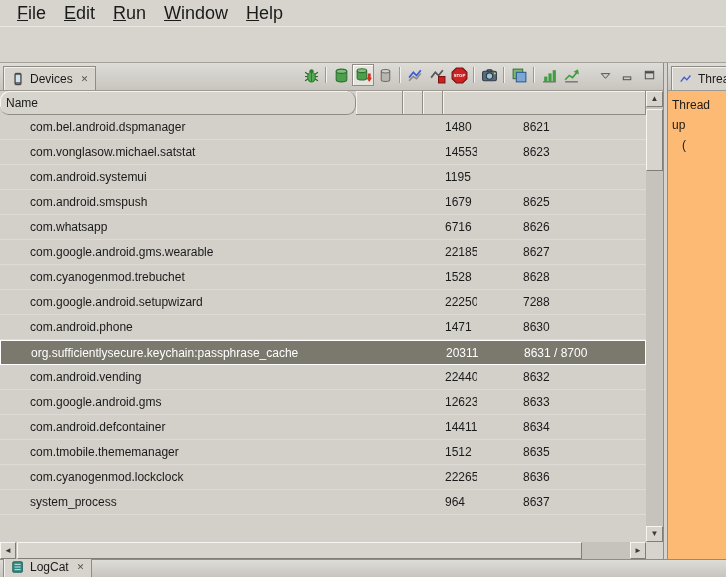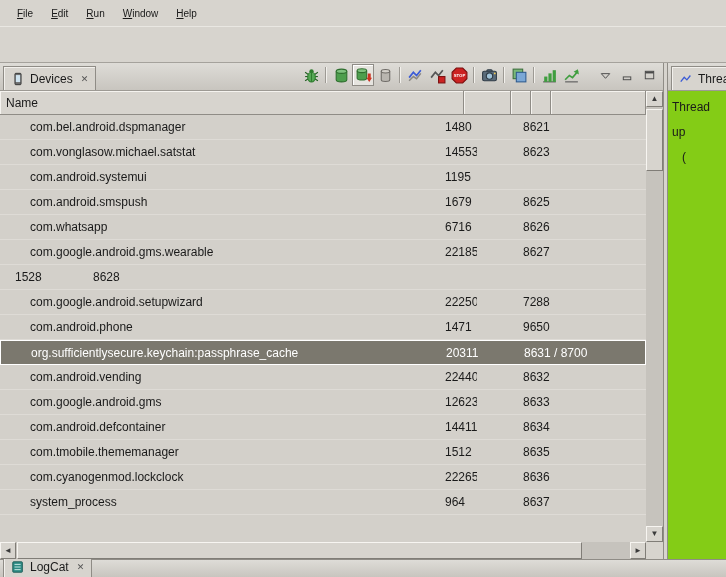--- a/index.html
+++ b/index.html
@@ -7,21 +7,21 @@
   body {
     font-family: "Liberation Sans", sans-serif;
     font-size: 12px;
     color:#1a1a1a;
     background:#d7d4ce;
   }
   .window { width:726px; height:577px; display:flex; flex-direction:column; background:#d7d4ce; }
 
   
   .menubar { height:26px; display:flex; align-items:center; padding-left:8px; flex:0 0 auto; }
-  .menu-item { padding:3px 9px; font-size:10px; cursor:default; }
+  .menu-item { padding:3px 9px; font-size:18px; cursor:default; }
   .menu-item u { text-decoration:underline; }
 
   
   .toolbar-strip { height:37px; flex:0 0 auto; border-bottom:1px solid #a5a29c; box-shadow: inset 0 1px 0 #e9e7e2; }
 
   
   .main { flex:1 1 auto; display:flex; min-height:0; }
   .devices-panel { width:664px; flex:0 0 auto; display:flex; flex-direction:column; border-right:1px solid #8f8c86; min-height:0; }
   .sash { width:3px; flex:0 0 auto; }
   .threads-panel { flex:1 1 auto; display:flex; flex-direction:column; border-left:1px solid #8f8c86; overflow:hidden; min-height:0; }
@@ -43,21 +43,21 @@
   .tsep { width:2px; height:16px; border-left:1px solid #9d9a94; border-right:1px solid #f2f0ec; margin:0 3px; }
   .tgap { width:12px; }
   .tool svg { display:block; }
 
   
   .table-area { flex:1 1 auto; position:relative; background:#d3d0ca; min-height:0; }
   .thead { position:absolute; top:0; left:0; right:17px; height:24px; display:flex; }
   .hcell { background:#d7d4ce; border-right:1px solid #8f8c86; border-bottom:1px solid #8f8c86;
            box-shadow: inset 1px 1px 0 #f5f3ef; display:flex; align-items:center; padding-left:6px;
            overflow:hidden; white-space:nowrap; cursor:default; }
-  .w-name { width:464px; } .w-pid { width:47px; } .w-a { width:20px; } .w-b { width:20px; } .w-port { flex:1; }
+  .w-name { width:356px;border-radius:9px; } .w-pid { width:47px; } .w-a { width:20px; } .w-b { width:20px; } .w-port { flex:1; }
 
   .rows { position:absolute; top:24px; left:0; right:17px; bottom:17px; overflow:hidden; }
   .row { height:25px; display:flex; align-items:center; border-bottom:1px solid #dedbd6; cursor:default; }
   .row .c { overflow:hidden; white-space:nowrap; }
   .c.name { width:430px; padding-left:30px; }
   .c.pid  { width:47px;  padding-left:15px; }
   .c.sp1  { width:20px; } .c.sp2 { width:20px; }
   .c.port { flex:1; padding-left:6px; }
   .row.selected { background:#7b786e; color:#ffffff; border:1px solid #ffffff; }
 
@@ -68,21 +68,21 @@
   .sbtn, .sthumb { background:#d7d4ce; border:1px solid; border-color:#f7f5f1 #807d77 #807d77 #f7f5f1; }
   .sbtn { display:flex; align-items:center; justify-content:center; font-size:8px; color:#3a3a3a; line-height:1; }
   .vscroll .sbtn { position:absolute; left:0; width:17px; height:16px; }
   .vscroll .up { top:0; } .vscroll .down { bottom:0; }
   .vthumb { position:absolute; left:0; width:17px; top:18px; height:62px; }
   .hscroll .sbtn { position:absolute; top:0; height:17px; width:16px; }
   .hscroll .left { left:0; } .hscroll .right { right:0; }
   .hthumb { position:absolute; top:0; height:17px; left:17px; width:565px; }
 
   
-  .threads-content { flex:1 1 auto; background:#84cc16; padding:4px 4px; line-height:25px; overflow:hidden; }
+  .threads-content { flex:1 1 auto; background:#fdba74; padding:4px 4px; line-height:20px; overflow:hidden; }
   .threads-content .l2 { padding-left:10px; }
 
   
   .bottombar { height:18px; flex:0 0 auto; display:flex; align-items:flex-end;
                background:linear-gradient(#dedcd7,#c8c5bf); border-top:1px solid #8f8c86; }
   .bottombar .tab { height:22px; }
 </style>
 </head>
 <body>
 
@@ -264,38 +264,39 @@
               <div class="c port">8626</div>
             </div>
             <div class="row">
               <div class="c name">com.google.android.gms.wearable</div>
               <div class="c pid">22185</div>
               <div class="c sp1"></div>
               <div class="c sp2"></div>
               <div class="c port">8627</div>
             </div>
             <div class="row">
+              <div class="c name">com.cyanogenmod.trebuchet</div>
               <div class="c pid">1528</div>
               <div class="c sp1"></div>
               <div class="c sp2"></div>
               <div class="c port">8628</div>
             </div>
             <div class="row">
               <div class="c name">com.google.android.setupwizard</div>
               <div class="c pid">22250</div>
               <div class="c sp1"></div>
               <div class="c sp2"></div>
               <div class="c port">7288</div>
             </div>
             <div class="row">
               <div class="c name">com.android.phone</div>
               <div class="c pid">1471</div>
               <div class="c sp1"></div>
               <div class="c sp2"></div>
-              <div class="c port">9650</div>
+              <div class="c port">8630</div>
             </div>
             <div class="row selected">
               <div class="c name">org.sufficientlysecure.keychain:passphrase_cache</div>
               <div class="c pid">20311</div>
               <div class="c sp1"></div>
               <div class="c sp2"></div>
               <div class="c port">8631 / 8700</div>
             </div>
             <div class="row">
               <div class="c name">com.android.vending</div>

